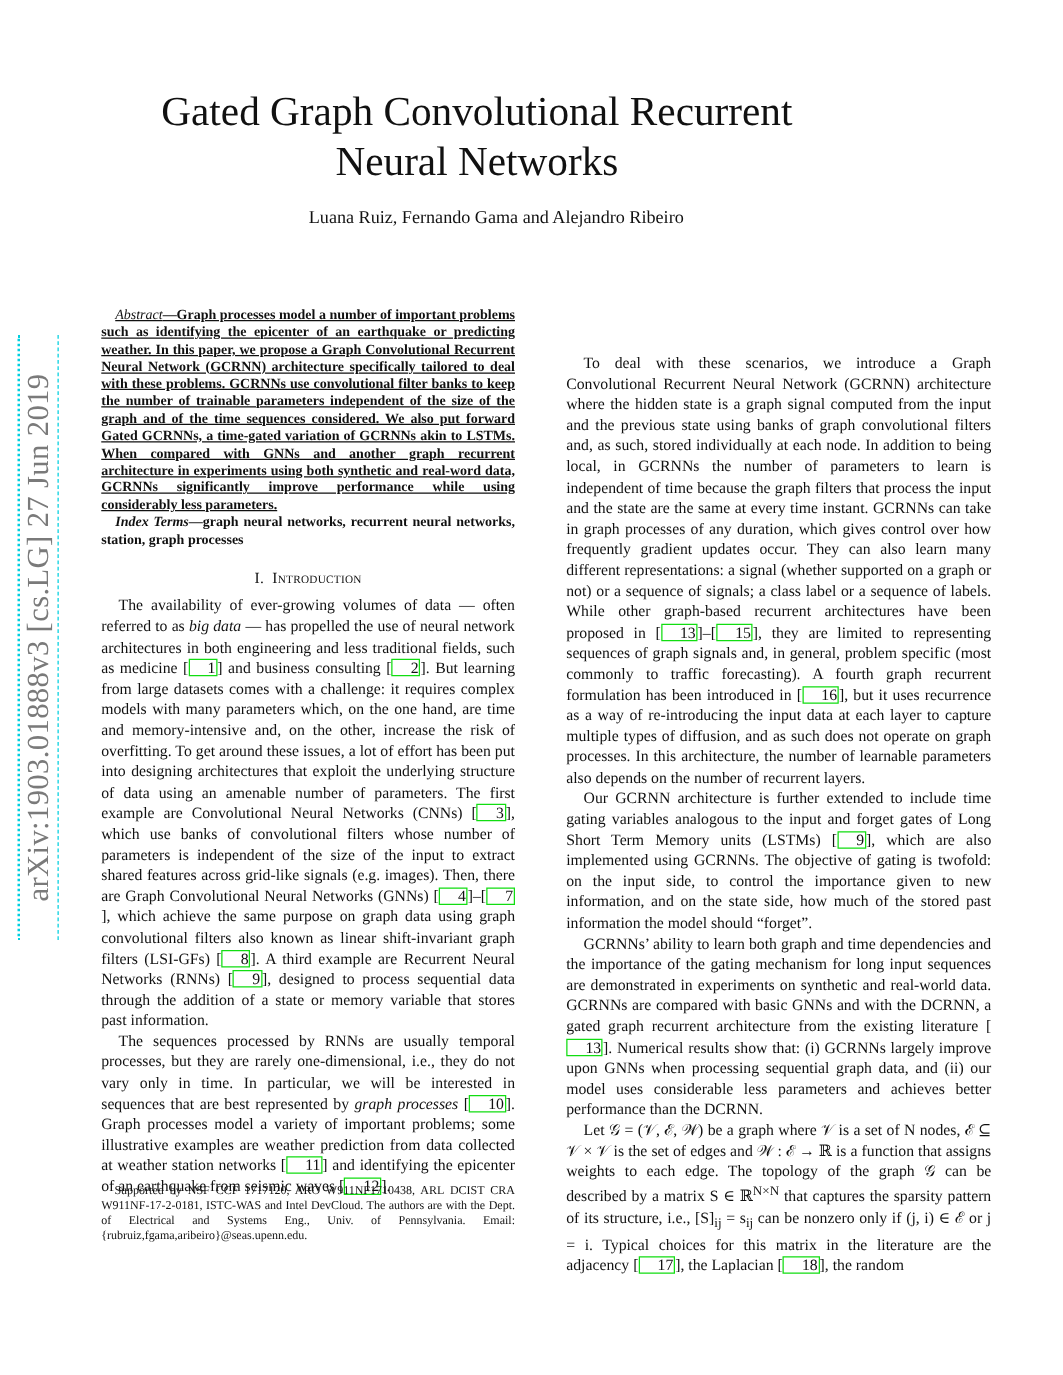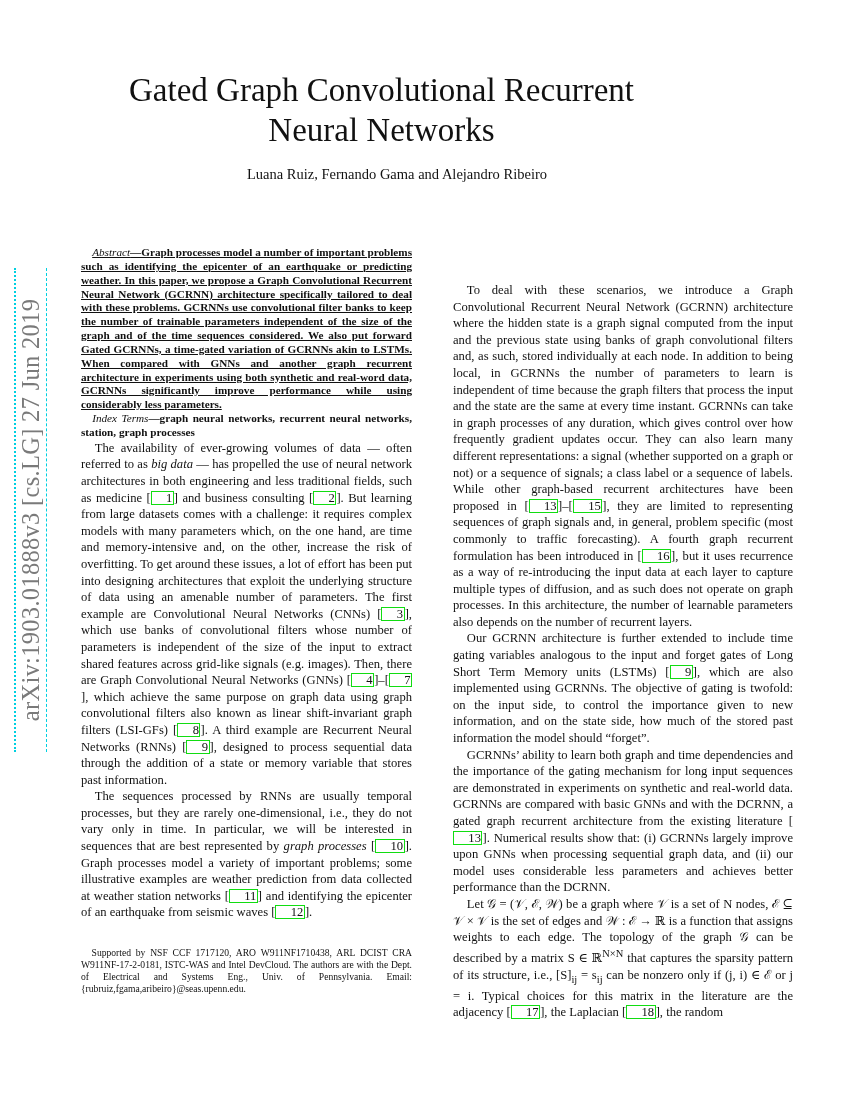--- a/index.html
+++ b/index.html
@@ -11,21 +11,21 @@
   .arxiv { position: absolute; left: 14px; top: 268px; width: 30px; height: 484px;
            border-left: 2px dotted #00d0e0; border-right: 1px dashed #00d0e0; }
   .arxiv span { position: absolute; left: 50%; top: 50%; transform: translate(-50%,-50%) rotate(-90deg);
                 white-space: nowrap; font-size: 24.5px; color: #7a7a7a; letter-spacing: 0.3px; }
   .col { position: absolute; width: 331px; font-size: 12.6px; line-height: 16.6px; text-align: justify; hyphens: auto; }
   .col.left { left: 81px; top: 246px; }
   .col.right { left: 453px; top: 242px; width: 340px; margin-top: 40px; }
   .abstract { font-weight: bold; font-size: 11.2px; line-height: 13.85px; text-indent: 1em; margin: 0; text-decoration: underline; }
   .abstract i { font-weight: normal; }
   .index { font-weight: bold; font-size: 11.2px; line-height: 13.85px; text-indent: 1em; margin: 0; }
-  .index i { font-weight: normal; }
+  .index i { font-weight: bold; }
   .sec { text-align: center; font-size: 12.4px; margin: 14px 0 6px 0; letter-spacing: 0.2px; }
   .sec .sc { font-variant: small-caps; }
   p.body { margin: 0; text-indent: 1.1em; }
   .cite { border: 1.4px solid #11dd11; padding: 0 0.5px; line-height: 12px; display: inline-block; }
   .footnote { position: absolute; left: 81px; top: 947px; width: 331px; font-size: 9.6px; line-height: 11.9px; text-align: justify; }
   .footnote p { margin: 0; text-indent: 1.1em; }
 </style>
 </head>
 <body>
 
@@ -36,20 +36,21 @@
 <div class="authors">Luana Ruiz, Fernando Gama and Alejandro Ribeiro</div>
 
 <div class="arxiv">
   <span>arXiv:1903.01888v3  [cs.LG]  27 Jun 2019</span>
 </div>
 
 <div class="col left">
   <p class="abstract"><i>Abstract</i><span>—Graph processes model a number of important problems such as identifying the epicenter of an earthquake or predicting weather. In this paper, we propose a Graph Convolutional Recurrent Neural Network (GCRNN) architecture specifically tailored to deal with these problems. GCRNNs use convolutional filter banks to keep the number of trainable parameters independent of the size of the graph and of the time sequences considered. We also put forward Gated GCRNNs, a time-gated variation of GCRNNs akin to LSTMs. When compared with GNNs and another graph recurrent architecture in experiments using both synthetic and real-word data, GCRNNs significantly improve performance while using considerably less parameters.</span></p>
   <p class="index"><i>Index Terms</i><span>—graph neural networks, recurrent neural networks, station, graph processes</span></p>
 
+  <div class="sec"><span>I.</span>&nbsp;&nbsp;<span class="sc">Introduction</span></div>
 
   <p class="body"><span>The availability of ever-growing volumes of data — often referred to as </span><i>big data</i><span> — has propelled the use of neural network architectures in both engineering and less traditional fields, such as medicine </span>[<a class="cite">1</a>]<span> and business consulting </span>[<a class="cite">2</a>]<span>. But learning from large datasets comes with a challenge: it requires complex models with many parameters which, on the one hand, are time and memory-intensive and, on the other, increase the risk of overfitting. To get around these issues, a lot of effort has been put into designing architectures that exploit the underlying structure of data using an amenable number of parameters. The first example are Convolutional Neural Networks (CNNs) </span>[<a class="cite">3</a>]<span>, which use banks of convolutional filters whose number of parameters is independent of the size of the input to extract shared features across grid-like signals (e.g. images). Then, there are Graph Convolutional Neural Networks (GNNs) </span>[<a class="cite">4</a>]<span>–</span>[<a class="cite">7</a>]<span>, which achieve the same purpose on graph data using graph convolutional filters also known as linear shift-invariant graph filters (LSI-GFs) </span>[<a class="cite">8</a>]<span>. A third example are Recurrent Neural Networks (RNNs) </span>[<a class="cite">9</a>]<span>, designed to process sequential data through the addition of a state or memory variable that stores past information.</span></p>
 
   <p class="body"><span>The sequences processed by RNNs are usually temporal processes, but they are rarely one-dimensional, i.e., they do not vary only in time. In particular, we will be interested in sequences that are best represented by </span><i>graph processes</i> [<a class="cite">10</a>]<span>. Graph processes model a variety of important problems; some illustrative examples are weather prediction from data collected at weather station networks </span>[<a class="cite">11</a>]<span> and identifying the epicenter of an earthquake from seismic waves </span>[<a class="cite">12</a>]<span>.</span></p>
 </div>
 
 <div class="footnote">
   <p>Supported by NSF CCF 1717120, ARO W911NF1710438, ARL DCIST CRA W911NF-17-2-0181, ISTC-WAS and Intel DevCloud. The authors are with the Dept. of Electrical and Systems Eng., Univ. of Pennsylvania. Email: {rubruiz,fgama,aribeiro}@seas.upenn.edu.</p>
 </div>
 

